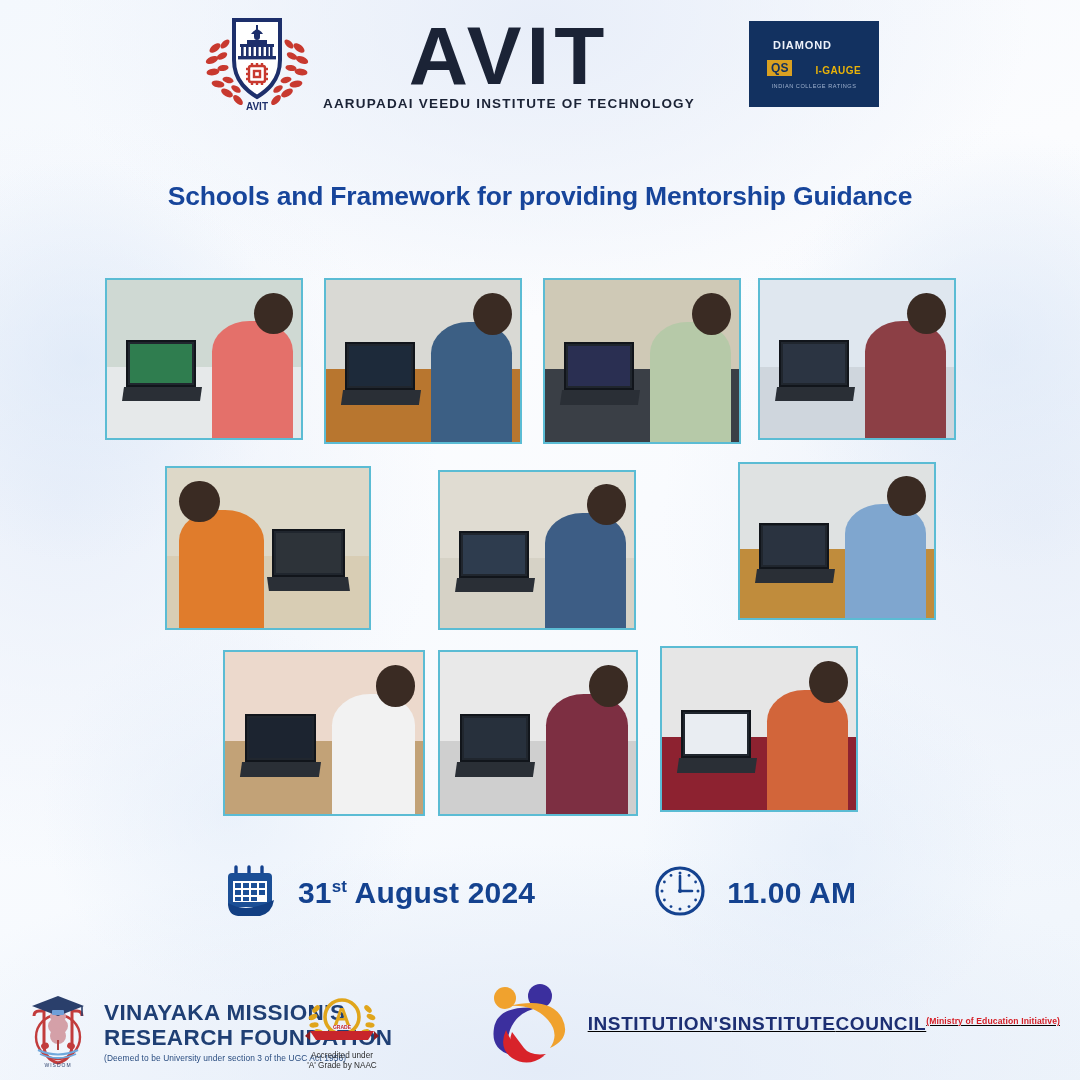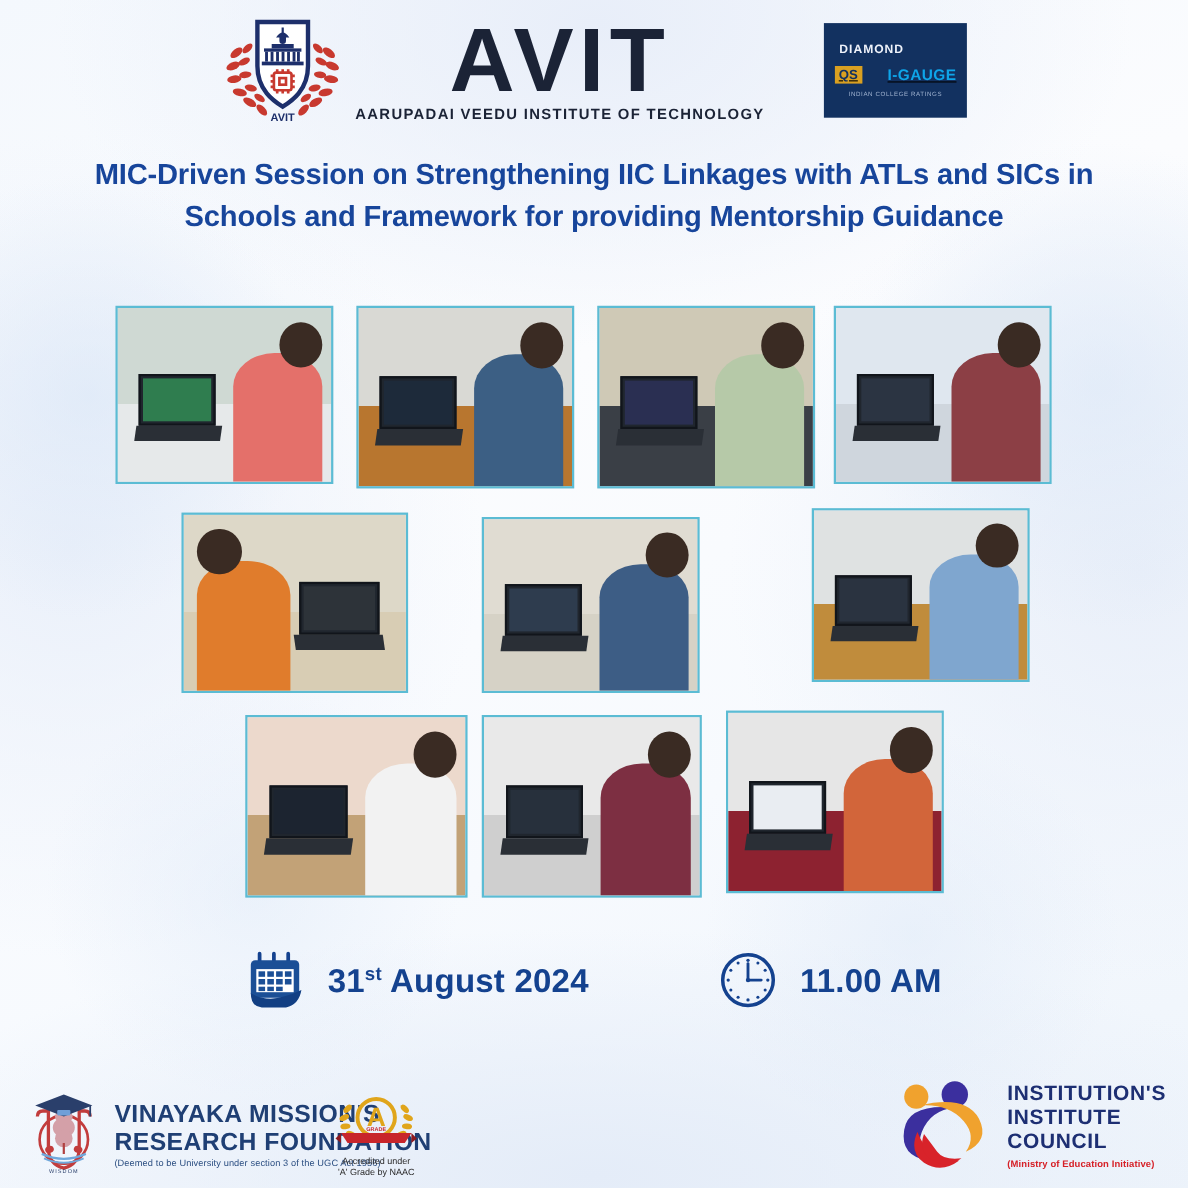--- a/index.html
+++ b/index.html
@@ -48,28 +48,28 @@
     font-size: 13.5px; font-weight: bold; letter-spacing: 1.2px;
     color: #1b2336; margin-top: 2px; text-align: right;
   }
   #qs-badge {
     width: 130px; height: 86px; background: #123160; margin-left: 38px;
     display: flex; flex-direction: column; align-items: center; justify-content: center;
     flex: none;
   }
   #qs-badge .qs-diamond {
     color: #eef2fa; font-size: 11px; font-weight: bold; letter-spacing: .9px;
-    align-self: flex-start; margin-left: 14px; margin-bottom: 9px;
-  }
-  #qs-badge .qs-row { display: flex; align-items: flex-end; gap: 23px; text-decoration: underline; }
+    align-self: flex-start; margin-left: 24px; margin-bottom: 9px;
+  }
+  #qs-badge .qs-row { display: flex; align-items: flex-end; gap: 23px; }
   #qs-badge .qs-mark {
     background: #d9a021; color: #123160; font-size: 12px; font-weight: bold;
     padding: 2px 4px; line-height: 1;
   }
-  #qs-badge .qs-name { color: #0ea5e9; font-size: 14px; font-weight: bold; letter-spacing: .4px; }
+  #qs-badge .qs-name { color: #eab308; font-size: 10px; font-weight: bold; letter-spacing: .4px; }
   #qs-badge .qs-foot {
     color: #9fb2cf; font-size: 5.6px; letter-spacing: .55px; margin-top: 7px;
   }
 
   
   #title {
     position: absolute; left: 60px; top: 140px; width: 960px;
     text-align: center;
     font-size: 26.5px; font-weight: bold; line-height: 1.42;
     color: #17459b; letter-spacing: -.2px;
@@ -103,21 +103,21 @@
   #vmrf .vm-text { display: flex; flex-direction: column; }
   #vmrf .vm-l1, #vmrf .vm-l2 {
     font-size: 22.5px; font-weight: bold; color: #1f3f74; letter-spacing: .4px; line-height: 1.1;
   }
   #vmrf .vm-note { font-size: 8.4px; color: #2a4d80; margin-top: 2px; letter-spacing: .1px; }
 
   #naac { position: absolute; left: 302px; bottom: 8px; width: 80px; text-align: center; }
   #naac .naac-l1, #naac .naac-l2 { font-size: 8.2px; color: #2c2c2c; line-height: 1.3; }
 
   #iic { position: absolute; right: 20px; bottom: 12px; display: flex; align-items: center; gap: 14px; }
-  #iic .iic-text { display: flex; flex-direction: column; }
+  #iic .iic-text { display: flex; flex-direction: row; text-decoration: underline; }
   #iic .iic-l { font-size: 19px; font-weight: bold; color: #1d2f73; letter-spacing: .6px; line-height: 1.16; }
   #iic .iic-min { font-size: 8.6px; font-weight: bold; color: #d62027; margin-top: 3px; letter-spacing: .1px; }
 </style>
 </head>
 <body>
 
 <div id="poster">
 
   <div class="blob b1"></div>
   <div class="blob b2"></div>
@@ -204,21 +204,21 @@
       <div class="qs-diamond">DIAMOND</div>
       <div class="qs-row">
         <span class="qs-mark">QS</span>
         <span class="qs-name">I-GAUGE</span>
       </div>
       <div class="qs-foot">INDIAN COLLEGE RATINGS</div>
     </div>
   </div>
 
   <div id="title" style="color: rgb(23, 69, 155);">
-    <span>MIC-Driven Session on Strengthening IIC Linkages with ATLs and SICs in</span><br>
+    <br>
     <span>Schools and Framework for providing Mentorship Guidance</span>
   </div>
 
   <div id="gallery">
       <div class="photo" aria-label="Woman in red kurta at desk using tablet beside a monitor" style="left: 105px; top: 278px; width: 198px; height: 162px; border-color: rgb(91, 188, 212);">
         <div class="scene" style="background:linear-gradient(180deg,#cfd9d3 0%,#cfd9d3 55%,#e6e9ea 55%,#e6e9ea 100%)">
           <div style="position:absolute;right:4%;bottom:0;width:42%;height:74%;border-radius:46% 46% 6% 6%/26% 26% 0 0;background:#e4706a;"></div>
           <div style="position:absolute;right:4%;top:8%;width:20%;height:26%;border-radius:50%;background:#3a2b23;"></div>
           <div style="position:absolute;left:10%;top:38%;width:36%;height:30%;background:#20262e;border:2px solid #11151b;"></div>
           <div style="position:absolute;left:12%;top:40.5%;width:32%;height:25%;background:#2f7d4f;"></div>

